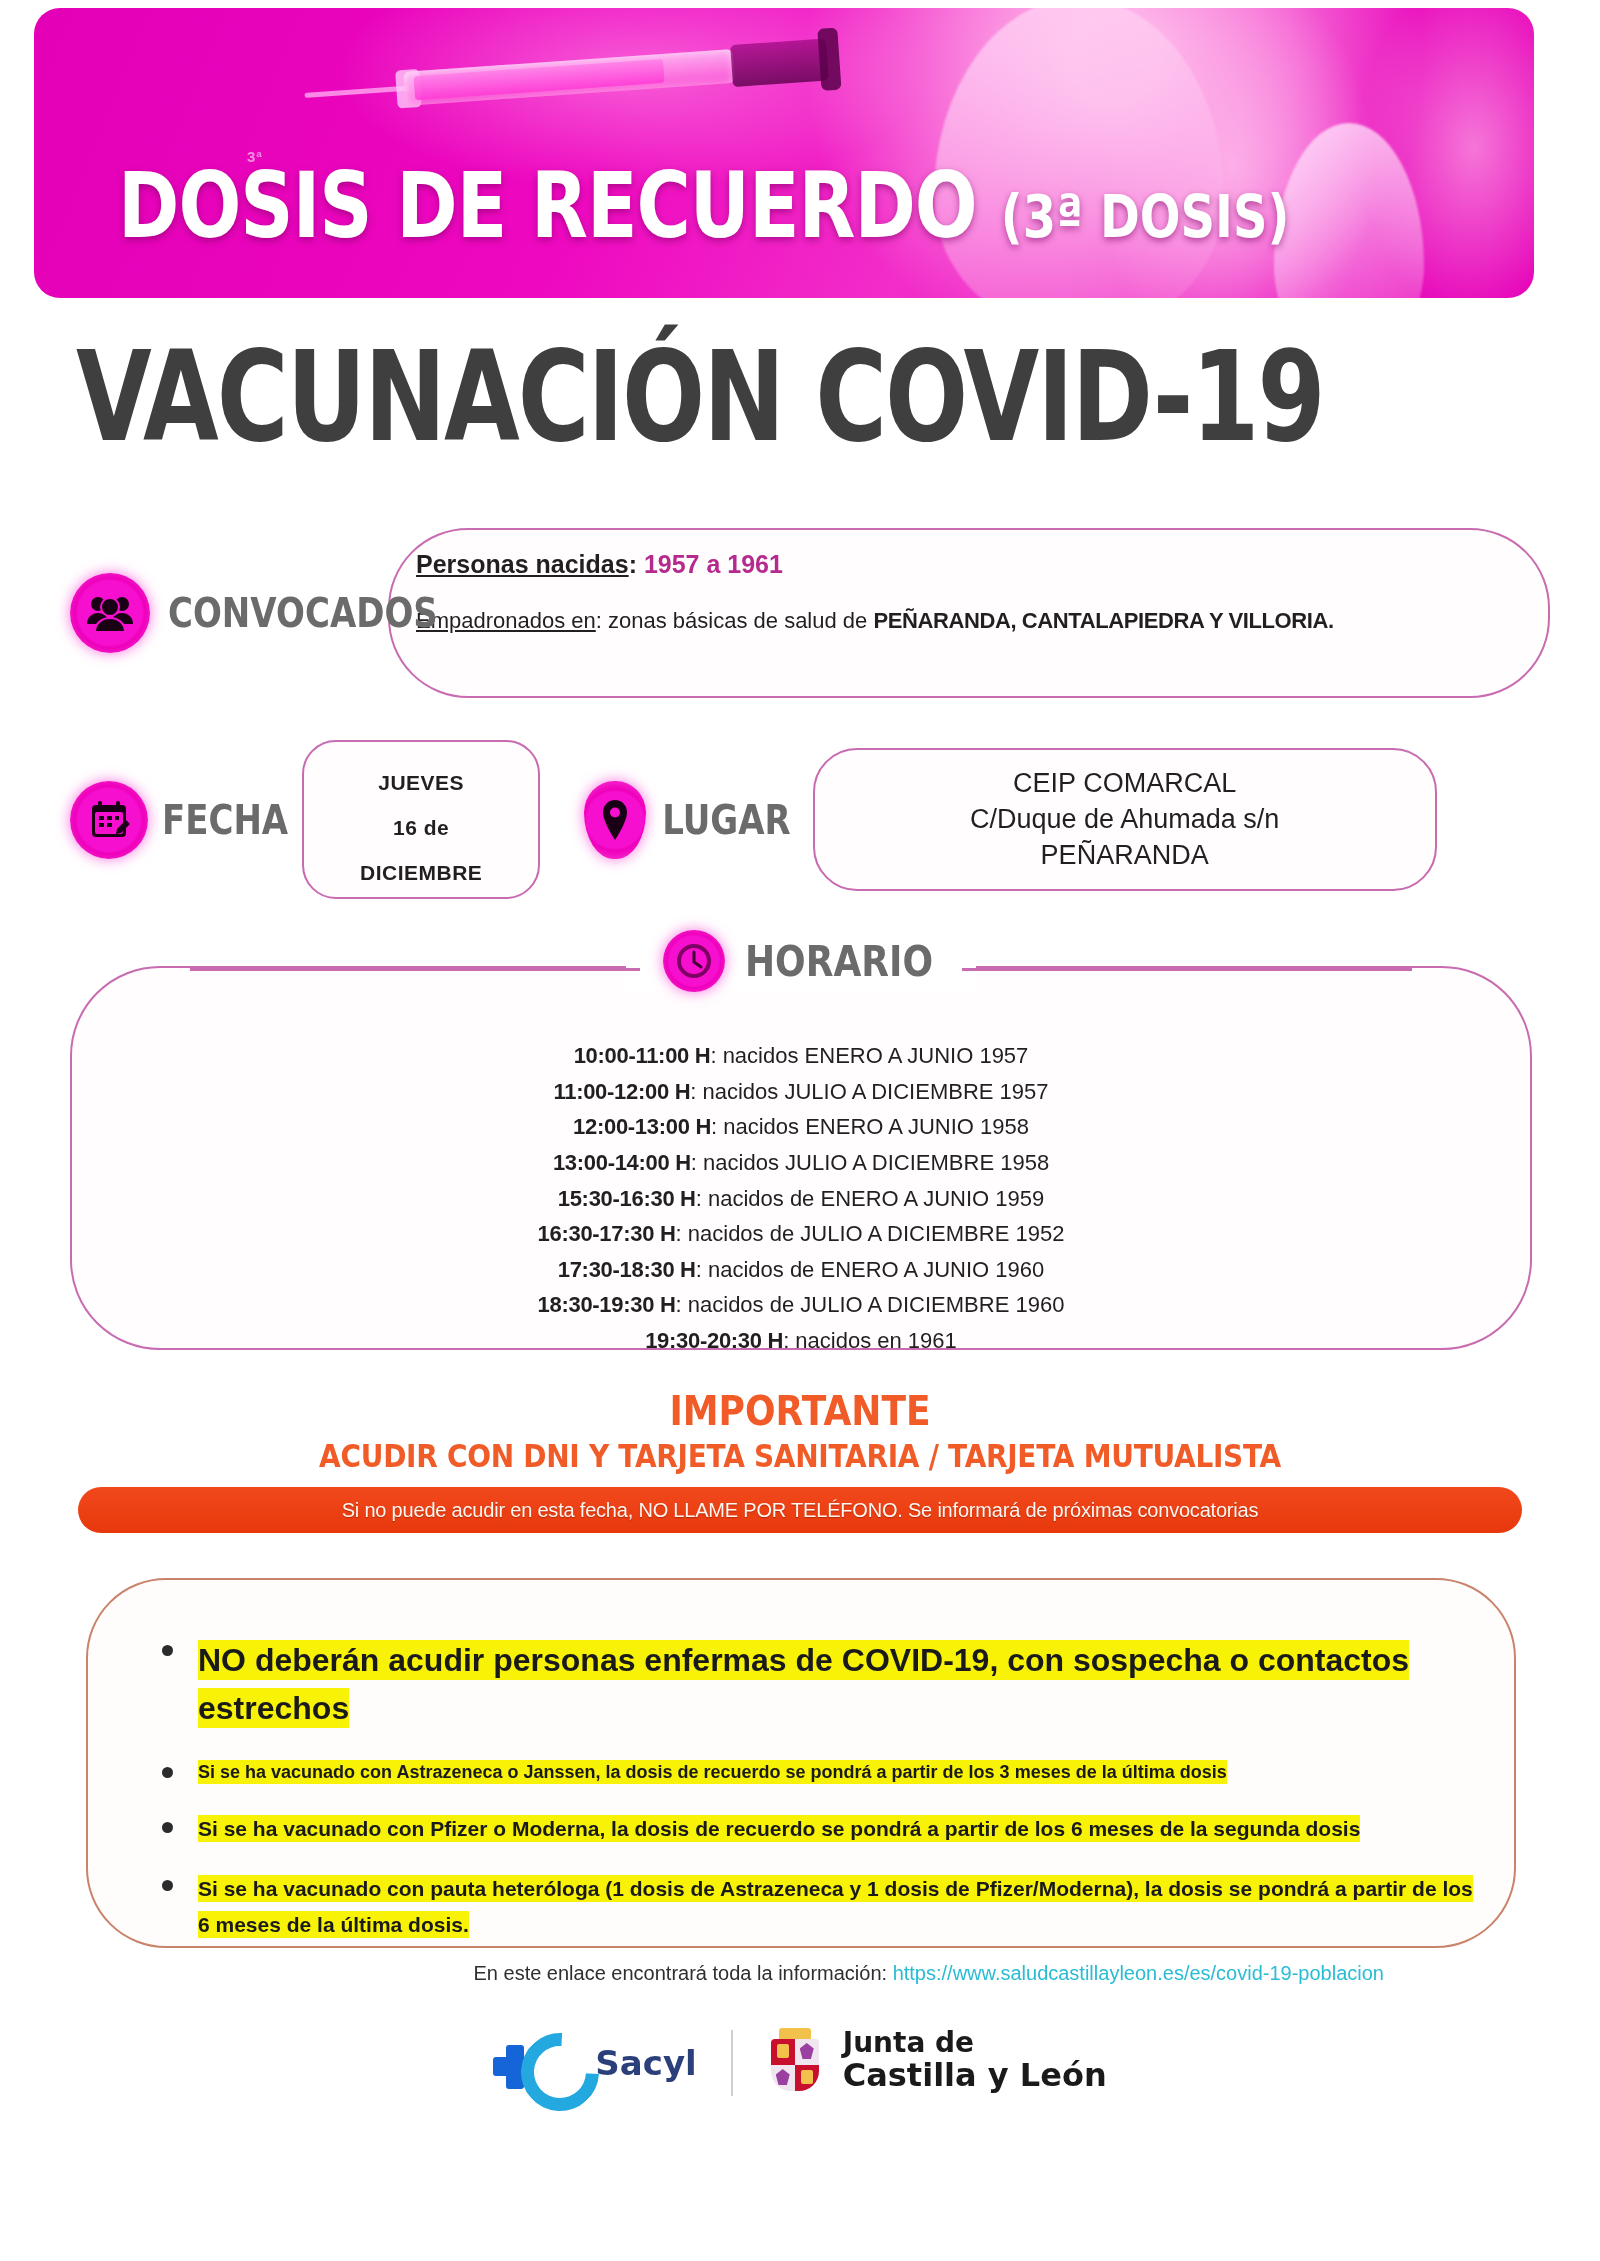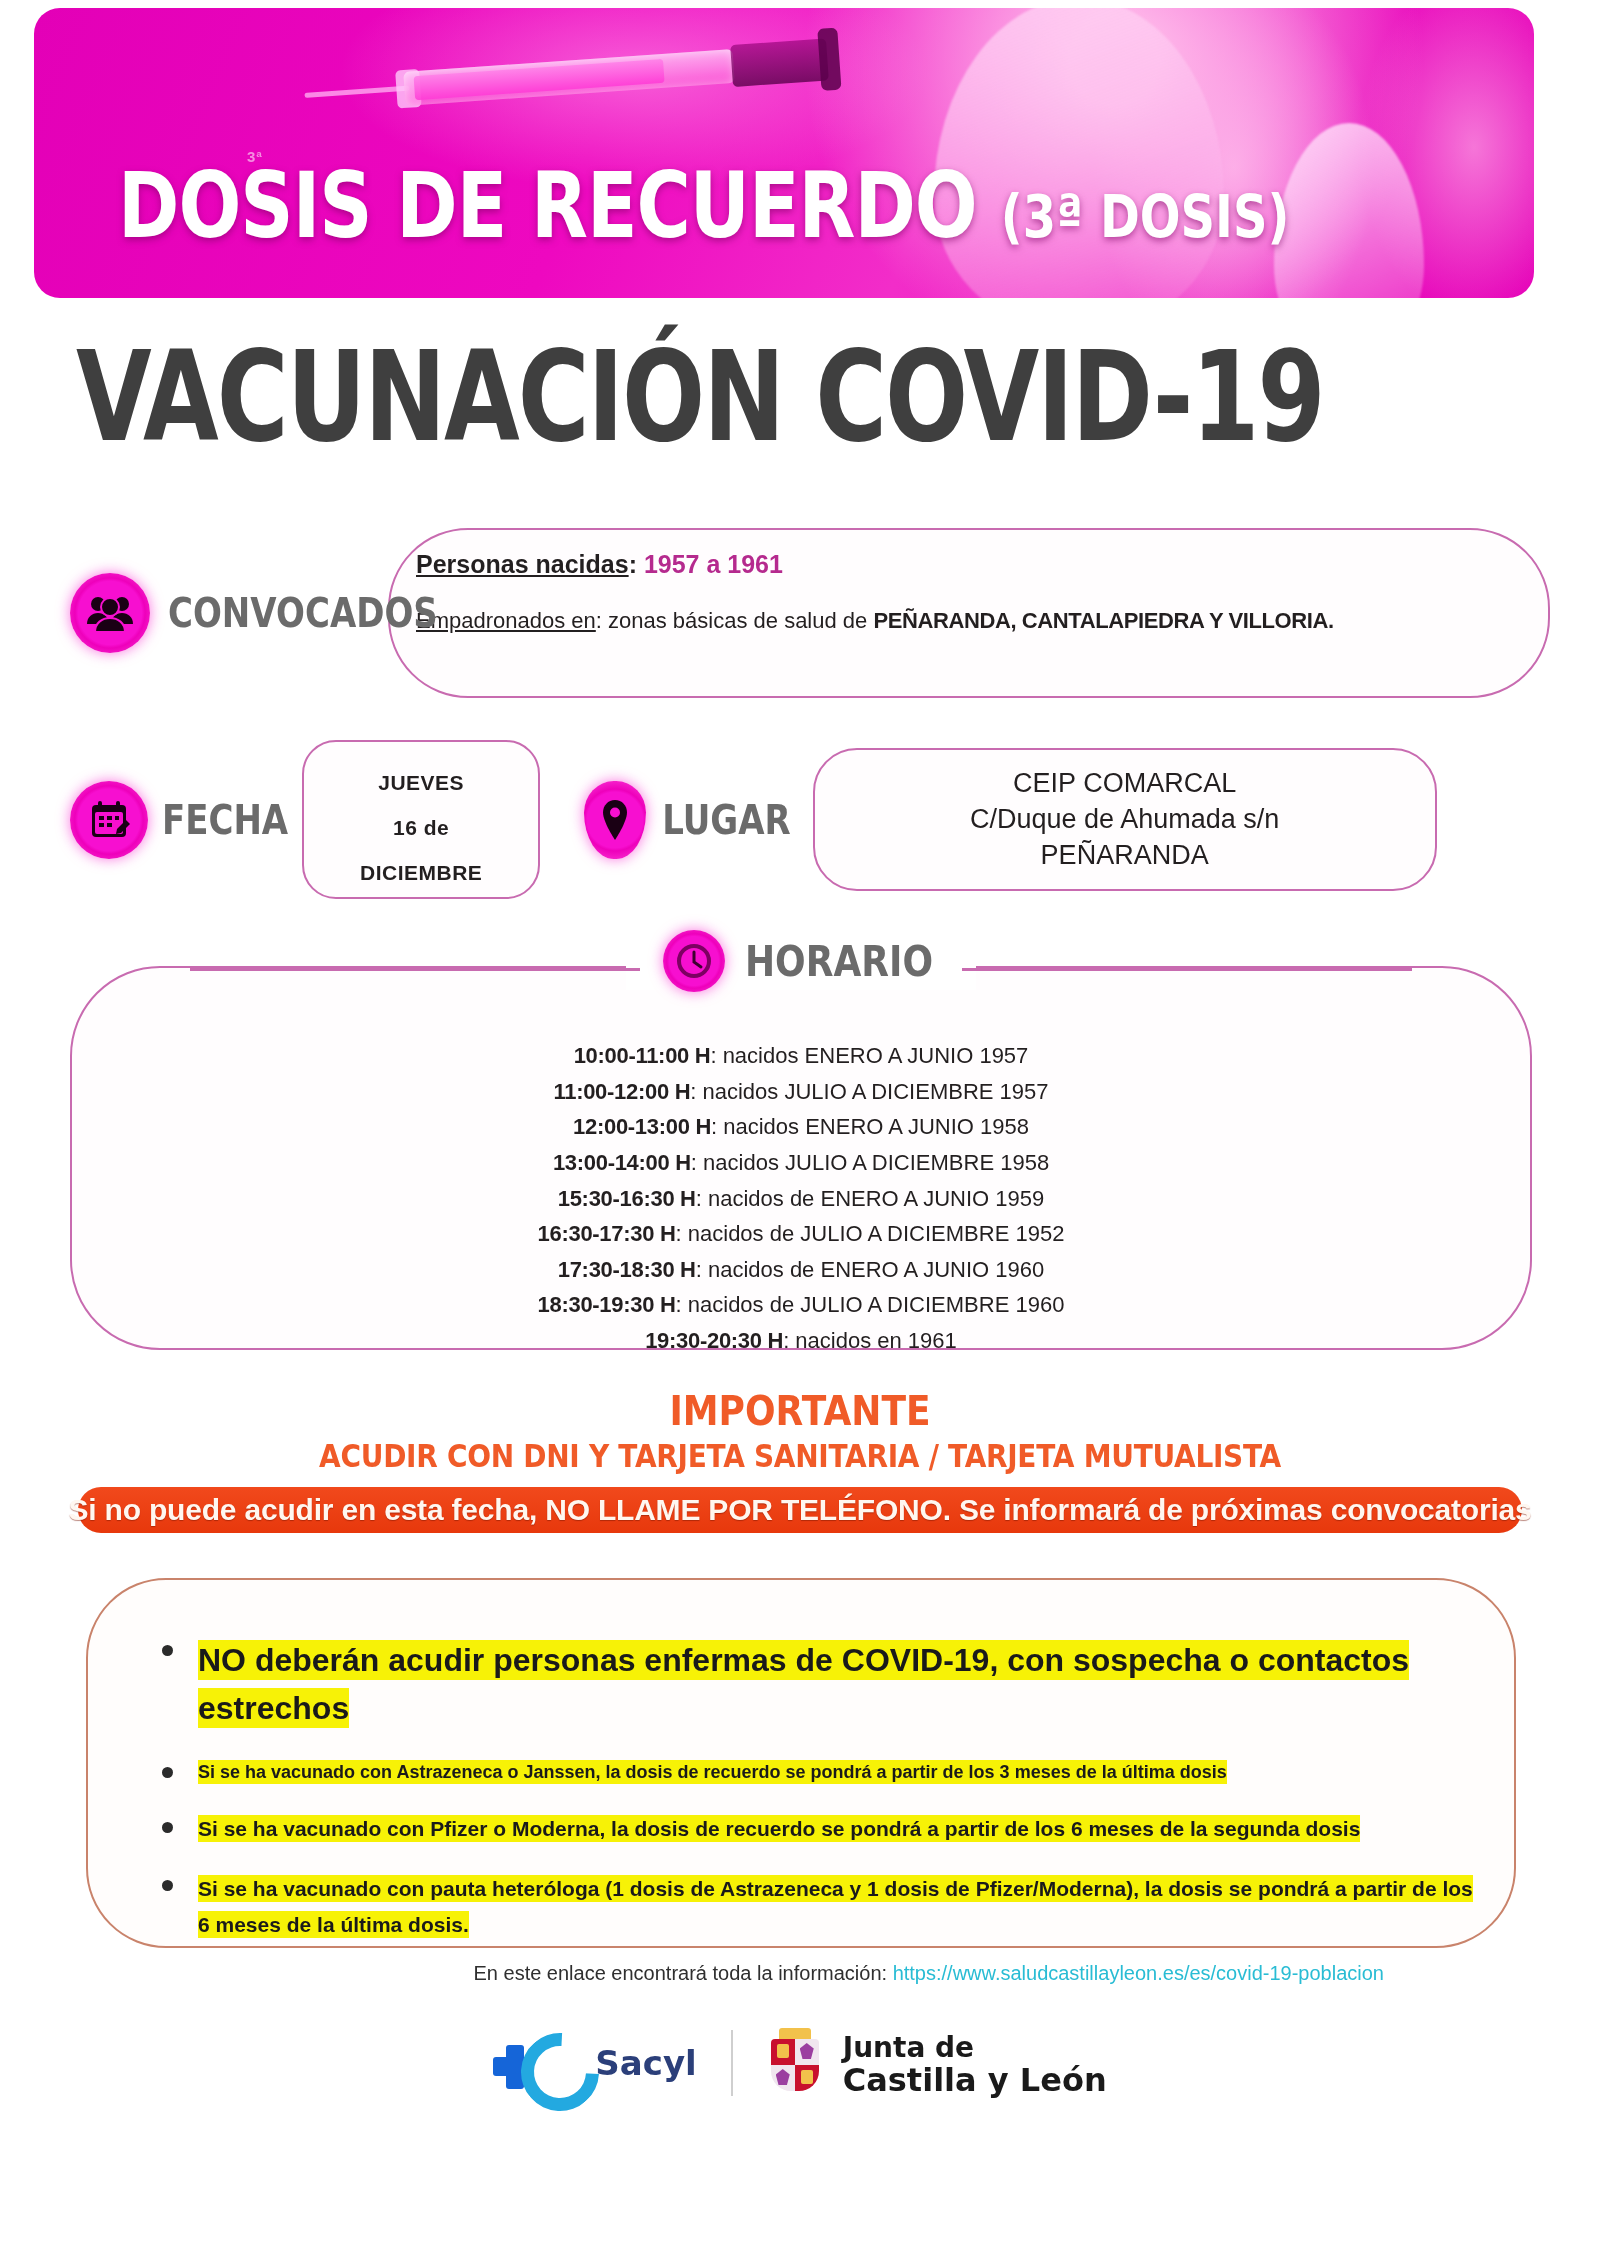--- a/index.html
+++ b/index.html
@@ -118,21 +118,21 @@
   
   .imp-title{position:absolute;left:0;top:1390px;width:1600px;text-align:center;
      font-family:"DejaVu Sans","Liberation Sans",sans-serif;font-weight:bold;
      font-size:36px;color:#f05b28;letter-spacing:0px;transform:scaleY(1.15);}
   .imp-sub{position:absolute;left:0;top:1440px;width:1600px;text-align:center;
      font-family:"DejaVu Sans","Liberation Sans",sans-serif;font-weight:bold;
      font-size:28px;color:#f05b28;letter-spacing:-.3px;transform:scaleY(1.12);}
   .imp-banner{position:absolute;left:78px;top:1487px;width:1444px;height:46px;
      border-radius:28px;background:linear-gradient(180deg,#f1491c,#e7380c);
      display:flex;align-items:center;justify-content:center;box-sizing:border-box;}
-  .imp-banner span{font-size:30px;font-weight:bold;color:#fff7f0;letter-spacing:-.2px;white-space:nowrap;
+  .imp-banner span{font-size:20px;font-weight:normal;color:#fff7f0;letter-spacing:-.2px;white-space:nowrap;
      text-shadow:0 1px 1px rgba(120,20,0,.5);}
 
   
   .bul-box{position:absolute;left:86px;top:1578px;width:1430px;height:370px;
      border:2.5px solid #c9836b;border-radius:80px;background:#fffdfc;box-sizing:border-box;}
   .bul-list{position:absolute;left:150px;top:1636px;width:1330px;}
   .bullet{position:relative;padding-left:48px;margin-bottom:26px;}
   .bullet::before{content:"";position:absolute;left:12px;top:9px;width:11px;height:11px;border-radius:50%;background:#2b2b2b;}
   .bullet mark{background:#f7f206;color:#1a1a1a;padding:2px 0;}
   .bullet.b1 mark{font-size:32px;font-weight:bold;line-height:1.5;}
@@ -147,21 +147,21 @@
   .sacyl{display:flex;align-items:center;gap:10px;}
   .sacyl-mark{position:relative;width:92px;height:64px;}
   .sacyl-cross{position:absolute;left:0;top:14px;width:54px;height:44px;}
   .sacyl-cross i{position:absolute;background:#1565d8;display:block;}
   .sacyl-cross i:nth-child(1){left:0;top:12px;width:40px;height:19px;border-radius:3px;}
   .sacyl-cross i:nth-child(2){left:13px;top:0;width:18px;height:44px;border-radius:3px;}
   .sacyl-swirl{position:absolute;left:28px;top:2px;width:52px;height:52px;border-radius:50%;
      border:13px solid #23a9e0;border-right-color:transparent;transform:rotate(-42deg);}
   .sacyl-txt{font-size:34px;font-weight:bold;color:#2b3f7a;font-family:"DejaVu Sans","Liberation Sans",sans-serif;}
   .divider{width:2px;height:66px;background:#cfcfcf;}
-  .junta{display:flex;align-items:flex-end;gap:20px;}
+  .junta{display:flex;align-items:flex-start;gap:20px;}
   .shield{width:56px;height:70px;position:relative;}
   .shield-crown{position:absolute;left:12px;top:0;width:32px;height:12px;background:#f2c14b;border-radius:3px 3px 0 0;}
   .shield-body{position:absolute;left:4px;top:11px;width:48px;height:52px;border-radius:4px 4px 20px 20px;overflow:hidden;
      display:grid;grid-template-columns:1fr 1fr;grid-template-rows:1fr 1fr;}
   .q-red{background:#c8102e;}
   .q-white{background:#f0e6ef;}
   .q-red::after{content:"";display:block;width:12px;height:14px;margin:5px auto;background:#f2c14b;border-radius:2px;}
   .q-white::after{content:"";display:block;width:14px;height:16px;margin:4px auto;background:#9b3fa0;
      clip-path:polygon(50% 0,100% 35%,80% 100%,20% 100%,0 35%);}
   .junta-txt{font-family:"DejaVu Sans","Liberation Sans",sans-serif;font-weight:bold;color:#1a1a1a;line-height:1.08;}

